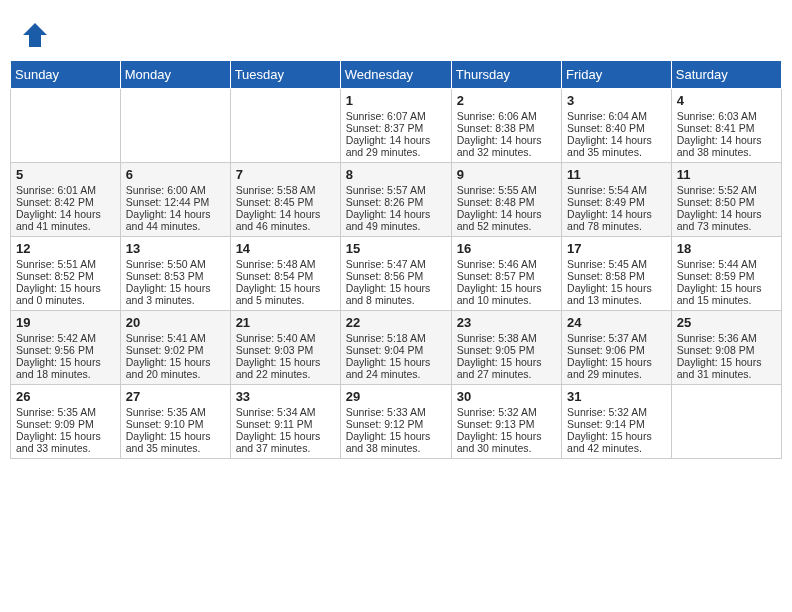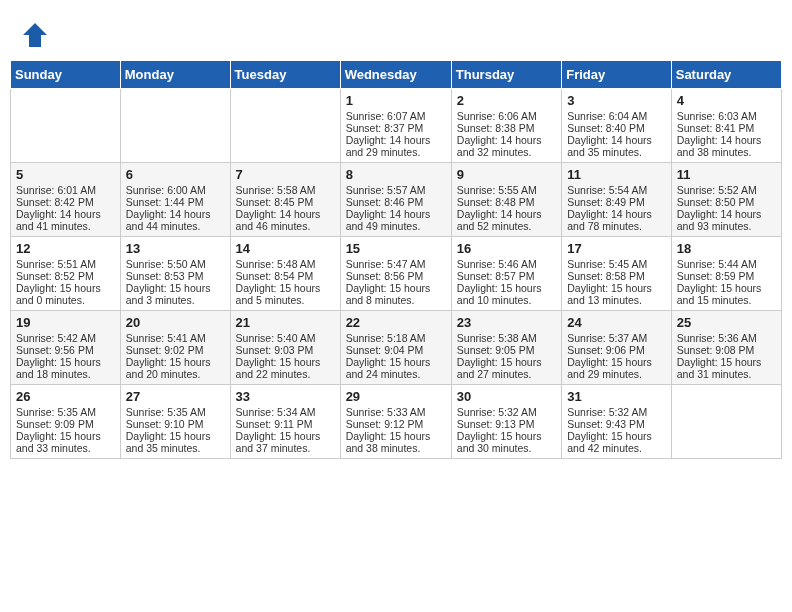--- a/index.html
+++ b/index.html
@@ -55,21 +55,21 @@
     .calendar {
       width: 100%;
       border-collapse: collapse;
       margin-top: 5px;
     }
     .calendar th {
       background-color: #2060b0;
       color: #fff;
       padding: 6px 4px;
       font-size: 13px;
-      font-weight: bold;
+      font-weight: normal;
       text-align: left;
       border: 1px solid #fff;
     }
     .calendar td {
       border: 1px solid #ccc;
       vertical-align: top;
       padding: 4px 5px;
       font-size: 10.5px;
       color: #333;
       width: 113px;
@@ -159,35 +159,35 @@
         <td>
           <span class="day-number">5</span>
           <div>Sunrise: 6:01 AM</div>
           <div>Sunset: 8:42 PM</div>
           <div>Daylight: 14 hours</div>
           <div>and 41 minutes.</div>
         </td>
         <td>
           <span class="day-number">6</span>
           <div>Sunrise: 6:00 AM</div>
-          <div>Sunset: 1:44 PM</div>
+          <div>Sunset: 12:44 PM</div>
           <div>Daylight: 14 hours</div>
           <div>and 44 minutes.</div>
         </td>
         <td>
           <span class="day-number">7</span>
           <div>Sunrise: 5:58 AM</div>
           <div>Sunset: 8:45 PM</div>
           <div>Daylight: 14 hours</div>
           <div>and 46 minutes.</div>
         </td>
         <td>
           <span class="day-number">8</span>
           <div>Sunrise: 5:57 AM</div>
-          <div>Sunset: 8:46 PM</div>
+          <div>Sunset: 8:26 PM</div>
           <div>Daylight: 14 hours</div>
           <div>and 49 minutes.</div>
         </td>
         <td>
           <span class="day-number">9</span>
           <div>Sunrise: 5:55 AM</div>
           <div>Sunset: 8:48 PM</div>
           <div>Daylight: 14 hours</div>
           <div>and 52 minutes.</div>
         </td>
@@ -196,21 +196,21 @@
           <div>Sunrise: 5:54 AM</div>
           <div>Sunset: 8:49 PM</div>
           <div>Daylight: 14 hours</div>
           <div>and 78 minutes.</div>
         </td>
         <td>
           <span class="day-number">11</span>
           <div>Sunrise: 5:52 AM</div>
           <div>Sunset: 8:50 PM</div>
           <div>Daylight: 14 hours</div>
-          <div>and 93 minutes.</div>
+          <div>and 73 minutes.</div>
         </td>
       </tr>
       <tr>
         <td>
           <span class="day-number">12</span>
           <div>Sunrise: 5:51 AM</div>
           <div>Sunset: 8:52 PM</div>
           <div>Daylight: 15 hours</div>
           <div>and 0 minutes.</div>
         </td>
@@ -340,20 +340,20 @@
         <td>
           <span class="day-number">30</span>
           <div>Sunrise: 5:32 AM</div>
           <div>Sunset: 9:13 PM</div>
           <div>Daylight: 15 hours</div>
           <div>and 30 minutes.</div>
         </td>
         <td>
           <span class="day-number">31</span>
           <div>Sunrise: 5:32 AM</div>
-          <div>Sunset: 9:43 PM</div>
+          <div>Sunset: 9:14 PM</div>
           <div>Daylight: 15 hours</div>
           <div>and 42 minutes.</div>
         </td>
         <td class="empty"></td>
       </tr>
     </tbody>
 </table>
 
 </body></html>

